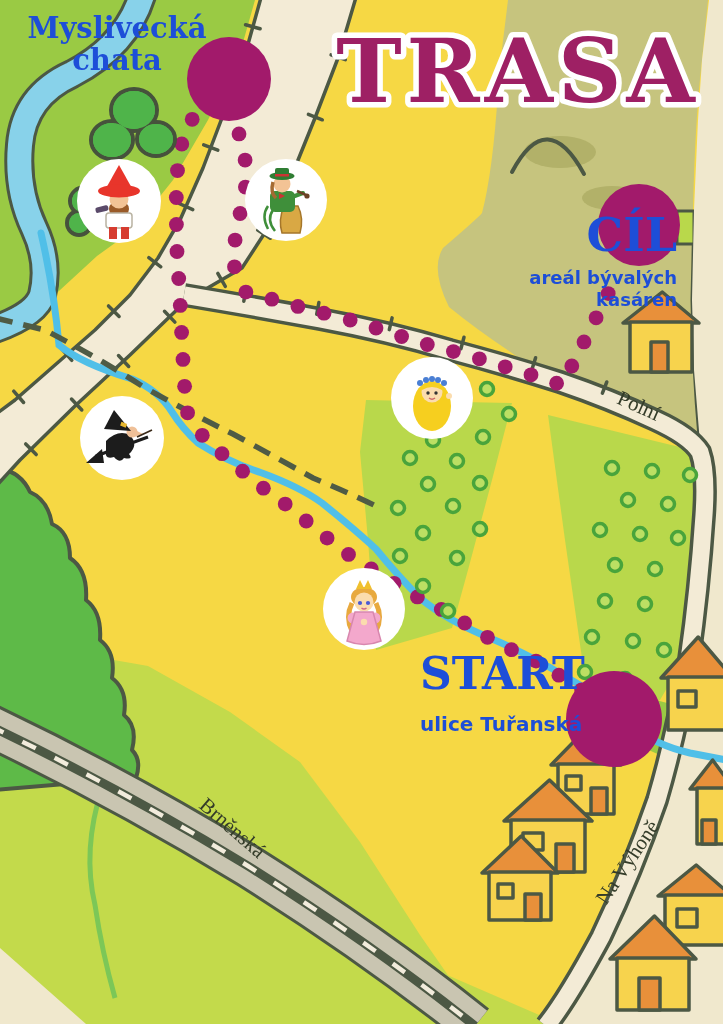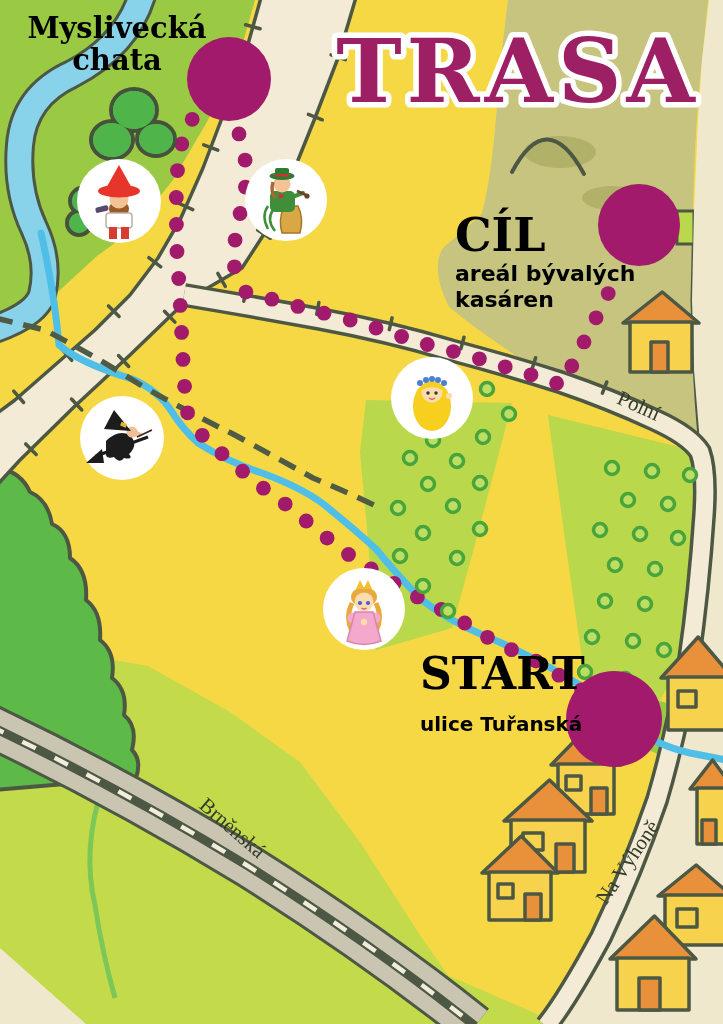--- a/index.html
+++ b/index.html
@@ -3,28 +3,28 @@
 <meta charset="utf-8">
 <style>
   html,body{margin:0;padding:0;}
   body{width:723px;height:1024px;position:relative;overflow:hidden;background:#f0e8cd;
        font-family:"DejaVu Sans",sans-serif;}
   #stage{position:absolute;inset:0;width:723px;height:1024px;}
   svg{display:block;}
   .map-title{font-family:"DejaVu Serif",serif;font-weight:bold;font-size:88px;letter-spacing:5px;
              fill:#9e2064;stroke:#ffffff;stroke-width:11px;paint-order:stroke;stroke-linejoin:round;}
   .street-label{font-family:"Liberation Serif",serif;font-size:21px;fill:#343c29;}
-  .overlay{position:absolute;color:#000000;}
+  .overlay{position:absolute;color:#1d4ed8;}
   .lbl-chata{left:8px;top:12px;width:218px;text-align:center;
              font-family:"DejaVu Serif",serif;font-weight:bold;font-size:29px;line-height:1.12;}
-  .lbl-cil{left:455px;top:212px;width:222px;text-align:left;}
+  .lbl-cil{left:455px;top:212px;width:222px;text-align:right;}
   .lbl-start{left:420px;top:652px;width:220px;text-align:left;}
   .big-label{font-family:"DejaVu Serif",serif;font-weight:bold;font-size:46px;line-height:1;}
   .lbl-start .big-label{font-size:44px;}
-  .sub-label{font-family:"DejaVu Sans",sans-serif;font-weight:bold;font-size:22px;line-height:1.2;margin-top:3px;}
+  .sub-label{font-family:"DejaVu Sans",sans-serif;font-weight:bold;font-size:18px;line-height:1.2;margin-top:9px;}
   .lbl-start .sub-label{font-size:20px;margin-top:16px;}
 </style>
 </head>
 <body>
 
 <div id="stage">
 <svg id="map" viewBox="0 0 723 1024" width="723" height="1024">
 
   <rect x="0" y="0" width="723" height="1024" fill="#f0e8cd"></rect>
   <rect x="0" y="0" width="712" height="1024" fill="#f6d844"></rect>

